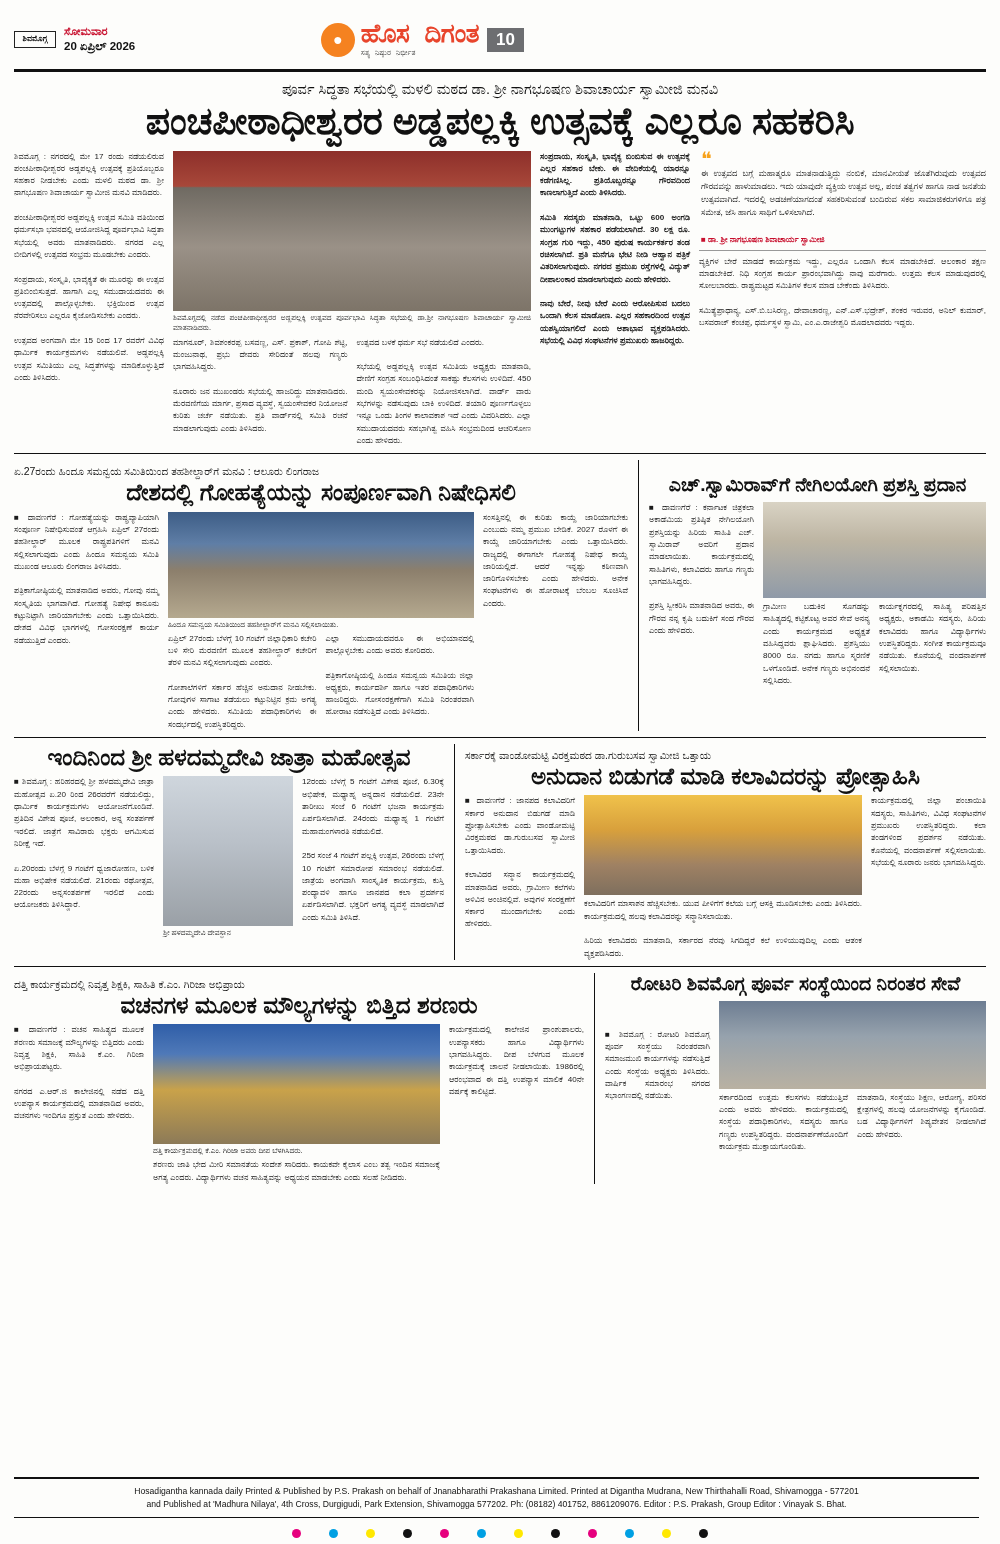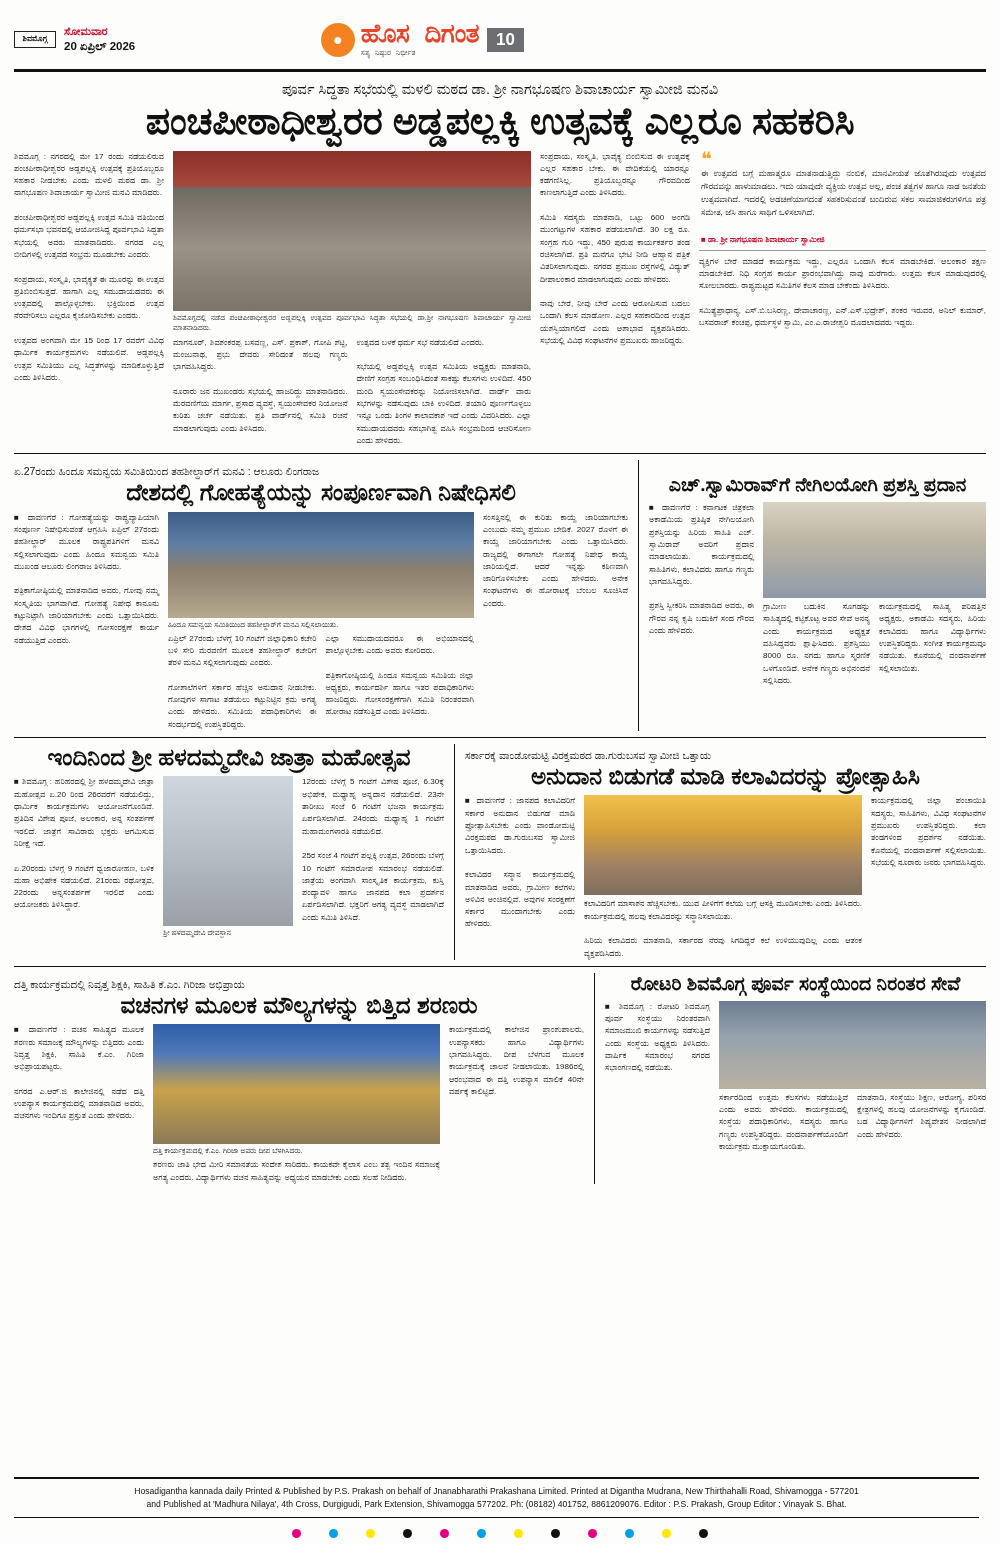--- a/index.html
+++ b/index.html
@@ -135,21 +135,21 @@
 ನೂರಾರು ಜನ ಮುಖಂಡರು ಸಭೆಯಲ್ಲಿ ಹಾಜರಿದ್ದು ಮಾತನಾಡಿದರು. ಮೆರವಣಿಗೆಯ ಮಾರ್ಗ, ಪ್ರಸಾದ ವ್ಯವಸ್ಥೆ, ಸ್ವಯಂಸೇವಕರ ನಿಯೋಜನೆ ಕುರಿತು ಚರ್ಚೆ ನಡೆಯಿತು. ಪ್ರತಿ ವಾರ್ಡ್‌ನಲ್ಲಿ ಸಮಿತಿ ರಚನೆ ಮಾಡಲಾಗುವುದು ಎಂದು ತಿಳಿಸಿದರು.</div>
           </div>
         <div class="col">
             <div class="body-txt" style="white-space:pre-line;">ಉತ್ಸವದ ಬಳಕೆ ಧರ್ಮ ಸಭೆ ನಡೆಯಲಿದೆ ಎಂದರು.
 
 ಸಭೆಯಲ್ಲಿ ಅಡ್ಡಪಲ್ಲಕ್ಕಿ ಉತ್ಸವ ಸಮಿತಿಯ ಅಧ್ಯಕ್ಷರು ಮಾತನಾಡಿ, ದೇಣಿಗೆ ಸಂಗ್ರಹ ಸಂಬಂಧಿಸಿದಂತೆ ಸಾಕಷ್ಟು ಕೆಲಸಗಳು ಉಳಿದಿವೆ. 450 ಮಂದಿ ಸ್ವಯಂಸೇವಕರನ್ನು ನಿಯೋಜಿಸಲಾಗಿದೆ. ವಾರ್ಡ್ ವಾರು ಸಭೆಗಳನ್ನು ನಡೆಸುವುದು ಬಾಕಿ ಉಳಿದಿದೆ. ತಯಾರಿ ಪೂರ್ಣಗೊಳ್ಳಲು ಇನ್ನೂ ಒಂದು ತಿಂಗಳ ಕಾಲಾವಕಾಶ ಇದೆ ಎಂದು ವಿವರಿಸಿದರು. ಎಲ್ಲಾ ಸಮುದಾಯದವರು ಸಹಭಾಗಿತ್ವ ವಹಿಸಿ ಸಂಭ್ರಮದಿಂದ ಆಚರಿಸೋಣ ಎಂದು ಹೇಳಿದರು.</div>
           </div>
       </div>
     </div>
     <div class="col" style="flex:0 0 150px;">
-      <div class="body-txt" style="white-space:pre-line;">ಸಂಪ್ರದಾಯ, ಸಂಸ್ಕೃತಿ, ಭಾವೈಕ್ಯ ಬಿಂಬಿಸುವ ಈ ಉತ್ಸವಕ್ಕೆ ಎಲ್ಲರ ಸಹಕಾರ ಬೇಕು. ಈ ವೇದಿಕೆಯಲ್ಲಿ ಯಾರನ್ನೂ ಕಡೆಗಣಿಸಿಲ್ಲ. ಪ್ರತಿಯೊಬ್ಬರನ್ನೂ ಗೌರವದಿಂದ ಕಾಣಲಾಗುತ್ತಿದೆ ಎಂದು ತಿಳಿಸಿದರು.
+      <div class="body-txt" style="white-space:pre-line;font-weight:bold;">ಸಂಪ್ರದಾಯ, ಸಂಸ್ಕೃತಿ, ಭಾವೈಕ್ಯ ಬಿಂಬಿಸುವ ಈ ಉತ್ಸವಕ್ಕೆ ಎಲ್ಲರ ಸಹಕಾರ ಬೇಕು. ಈ ವೇದಿಕೆಯಲ್ಲಿ ಯಾರನ್ನೂ ಕಡೆಗಣಿಸಿಲ್ಲ. ಪ್ರತಿಯೊಬ್ಬರನ್ನೂ ಗೌರವದಿಂದ ಕಾಣಲಾಗುತ್ತಿದೆ ಎಂದು ತಿಳಿಸಿದರು.
 
 ಸಮಿತಿ ಸದಸ್ಯರು ಮಾತನಾಡಿ, ಒಟ್ಟು 600 ಅಂಗಡಿ ಮುಂಗಟ್ಟುಗಳ ಸಹಕಾರ ಪಡೆಯಲಾಗಿದೆ. 30 ಲಕ್ಷ ರೂ. ಸಂಗ್ರಹ ಗುರಿ ಇದ್ದು, 450 ಪುರುಷ ಕಾರ್ಯಕರ್ತರ ತಂಡ ರಚಿಸಲಾಗಿದೆ. ಪ್ರತಿ ಮನೆಗೂ ಭೇಟಿ ನೀಡಿ ಆಹ್ವಾನ ಪತ್ರಿಕೆ ವಿತರಿಸಲಾಗುವುದು. ನಗರದ ಪ್ರಮುಖ ರಸ್ತೆಗಳಲ್ಲಿ ವಿದ್ಯುತ್ ದೀಪಾಲಂಕಾರ ಮಾಡಲಾಗುವುದು ಎಂದು ಹೇಳಿದರು.
 
 ನಾವು ಬೇರೆ, ನೀವು ಬೇರೆ ಎಂದು ಆರೋಪಿಸುವ ಬದಲು ಒಂದಾಗಿ ಕೆಲಸ ಮಾಡೋಣ. ಎಲ್ಲರ ಸಹಕಾರದಿಂದ ಉತ್ಸವ ಯಶಸ್ವಿಯಾಗಲಿದೆ ಎಂದು ಆಶಾಭಾವ ವ್ಯಕ್ತಪಡಿಸಿದರು. ಸಭೆಯಲ್ಲಿ ವಿವಿಧ ಸಂಘಟನೆಗಳ ಪ್ರಮುಖರು ಹಾಜರಿದ್ದರು.</div>
     </div>
     <div class="col" style="flex:1;">
       <div class="quote-box">
         <div class="quote-icon">❝</div>
         <div class="quote-txt">ಈ ಉತ್ಸವದ ಬಗ್ಗೆ ಮಹಾತ್ಮರೂ ಮಾತನಾಡುತ್ತಿದ್ದು ನಂಬಿಕೆ, ಮಾನವೀಯತೆ ಜೊತೆಗಿರುವುದು ಉತ್ಸವದ ಗೌರವವನ್ನು ಹಾಳುಮಾಡಲು. ಇದು ಯಾವುದೇ ವ್ಯಕ್ತಿಯ ಉತ್ಸವ ಅಲ್ಲ, ಪಂಚ ತತ್ವಗಳ ಹಾಗೂ ನಾಡ ಜನತೆಯ ಉತ್ಸವವಾಗಿದೆ. ಇದರಲ್ಲಿ ಅಡಚಣೆಯಾಗದಂತೆ ಸಹಕರಿಸುವಂತೆ ಬಂದಿರುವ ಸಕಲ ಸಾಮಾಜಿಕರುಗಳಿಗೂ ಪತ್ರ ಸಮೇತ, ಜೆಸಿ ಹಾಗೂ ಸಾಥಿಗೆ ಒಳಿಸಲಾಗಿದೆ.</div>
         <div class="quote-attr">■ ಡಾ. ಶ್ರೀ ನಾಗಭೂಷಣ ಶಿವಾಚಾರ್ಯ ಸ್ವಾಮೀಜಿ</div>
@@ -205,21 +205,21 @@
 
 ಪ್ರಶಸ್ತಿ ಸ್ವೀಕರಿಸಿ ಮಾತನಾಡಿದ ಅವರು, ಈ ಗೌರವ ನನ್ನ ಕೃಷಿ ಬದುಕಿಗೆ ಸಂದ ಗೌರವ ಎಂದು ಹೇಳಿದರು.</div>
         </div>
         <div class="col">
           <div class="photo" style="height:96px;background:linear-gradient(180deg,#d9d3c4 0%,#bdb5a3 40%,#8f9aa8 100%);"></div>
           <div class="cols" style="margin-top:3px;">
             <div class="col">
                 <div class="body-txt" style="white-space:pre-line;">ಗ್ರಾಮೀಣ ಬದುಕಿನ ಸೊಗಡನ್ನು ಸಾಹಿತ್ಯದಲ್ಲಿ ಕಟ್ಟಿಕೊಟ್ಟ ಅವರ ಸೇವೆ ಅನನ್ಯ ಎಂದು ಕಾರ್ಯಕ್ರಮದ ಅಧ್ಯಕ್ಷತೆ ವಹಿಸಿದ್ದವರು ಶ್ಲಾಘಿಸಿದರು. ಪ್ರಶಸ್ತಿಯು 8000 ರೂ. ನಗದು ಹಾಗೂ ಸ್ಮರಣಿಕೆ ಒಳಗೊಂಡಿದೆ. ಅನೇಕ ಗಣ್ಯರು ಅಭಿನಂದನೆ ಸಲ್ಲಿಸಿದರು.</div>
               </div>
             <div class="col">
-                <div class="body-txt" style="white-space:pre-line;">ಕಾರ್ಯಕ್ರಮದಲ್ಲಿ ಸಾಹಿತ್ಯ ಪರಿಷತ್ತಿನ ಅಧ್ಯಕ್ಷರು, ಅಕಾಡೆಮಿ ಸದಸ್ಯರು, ಹಿರಿಯ ಕಲಾವಿದರು ಹಾಗೂ ವಿದ್ಯಾರ್ಥಿಗಳು ಉಪಸ್ಥಿತರಿದ್ದರು. ಸಂಗೀತ ಕಾರ್ಯಕ್ರಮವೂ ನಡೆಯಿತು. ಕೊನೆಯಲ್ಲಿ ವಂದನಾರ್ಪಣೆ ಸಲ್ಲಿಸಲಾಯಿತು.</div>
+                <div class="body-txt" style="white-space:pre-line;">ಕಾರ್ಯಕ್ನಗರದಲ್ಲಿ ಸಾಹಿತ್ಯ ಪರಿಷತ್ತಿನ ಅಧ್ಯಕ್ಷರು, ಅಕಾಡೆಮಿ ಸದಸ್ಯರು, ಹಿರಿಯ ಕಲಾವಿದರು ಹಾಗೂ ವಿದ್ಯಾರ್ಥಿಗಳು ಉಪಸ್ಥಿತರಿದ್ದರು. ಸಂಗೀತ ಕಾರ್ಯಕ್ರಮವೂ ನಡೆಯಿತು. ಕೊನೆಯಲ್ಲಿ ವಂದನಾರ್ಪಣೆ ಸಲ್ಲಿಸಲಾಯಿತು.</div>
               </div>
           </div>
         </div>
       </div>
     </div>
   </div>
 
   <div class="rule"></div>
 
   <div style="display:flex; gap:10px;">
@@ -292,21 +292,21 @@
           <div class="body-txt" style="white-space:pre-line;">ಕಾರ್ಯಕ್ರಮದಲ್ಲಿ ಕಾಲೇಜಿನ ಪ್ರಾಂಶುಪಾಲರು, ಉಪನ್ಯಾಸಕರು ಹಾಗೂ ವಿದ್ಯಾರ್ಥಿಗಳು ಭಾಗವಹಿಸಿದ್ದರು. ದೀಪ ಬೆಳಗುವ ಮೂಲಕ ಕಾರ್ಯಕ್ರಮಕ್ಕೆ ಚಾಲನೆ ನೀಡಲಾಯಿತು. 1986ರಲ್ಲಿ ಆರಂಭವಾದ ಈ ದತ್ತಿ ಉಪನ್ಯಾಸ ಮಾಲಿಕೆ 40ನೇ ವರ್ಷಕ್ಕೆ ಕಾಲಿಟ್ಟಿದೆ.</div>
         </div>
       </div>
     </div>
 
     <div class="divider-v"></div>
 
     <div style="flex:1;">
       <div class="sec-head sec-head-sm">ರೋಟರಿ ಶಿವಮೊಗ್ಗ ಪೂರ್ವ ಸಂಸ್ಥೆಯಿಂದ ನಿರಂತರ ಸೇವೆ</div>
       <div class="cols">
-        <div class="col" style="flex:0 0 105px;">
+        <div class="col" style="flex:0 0 105px;margin-top:28px;">
           <div class="body-txt" style="white-space:pre-line;">■ ಶಿವಮೊಗ್ಗ : ರೋಟರಿ ಶಿವಮೊಗ್ಗ ಪೂರ್ವ ಸಂಸ್ಥೆಯು ನಿರಂತರವಾಗಿ ಸಮಾಜಮುಖಿ ಕಾರ್ಯಗಳನ್ನು ನಡೆಸುತ್ತಿದೆ ಎಂದು ಸಂಸ್ಥೆಯ ಅಧ್ಯಕ್ಷರು ತಿಳಿಸಿದರು. ವಾರ್ಷಿಕ ಸಮಾರಂಭ ನಗರದ ಸಭಾಂಗಣದಲ್ಲಿ ನಡೆಯಿತು.</div>
         </div>
         <div class="col">
           <div class="photo" style="height:88px;background:linear-gradient(180deg,#6d7d92 0%,#96a2ad 40%,#b9b1a2 100%);"></div>
           <div class="cols" style="margin-top:3px;">
             <div class="col">
                 <div class="body-txt" style="white-space:pre-line;">ಸರ್ಕಾರದಿಂದ ಉತ್ತಮ ಕೆಲಸಗಳು ನಡೆಯುತ್ತಿವೆ ಎಂದು ಅವರು ಹೇಳಿದರು. ಕಾರ್ಯಕ್ರಮದಲ್ಲಿ ಸಂಸ್ಥೆಯ ಪದಾಧಿಕಾರಿಗಳು, ಸದಸ್ಯರು ಹಾಗೂ ಗಣ್ಯರು ಉಪಸ್ಥಿತರಿದ್ದರು. ವಂದನಾರ್ಪಣೆಯೊಂದಿಗೆ ಕಾರ್ಯಕ್ರಮ ಮುಕ್ತಾಯಗೊಂಡಿತು.</div>
               </div>
             <div class="col">
                 <div class="body-txt" style="white-space:pre-line;">ಮಾತನಾಡಿ, ಸಂಸ್ಥೆಯು ಶಿಕ್ಷಣ, ಆರೋಗ್ಯ, ಪರಿಸರ ಕ್ಷೇತ್ರಗಳಲ್ಲಿ ಹಲವು ಯೋಜನೆಗಳನ್ನು ಕೈಗೊಂಡಿದೆ. ಬಡ ವಿದ್ಯಾರ್ಥಿಗಳಿಗೆ ಶಿಷ್ಯವೇತನ ನೀಡಲಾಗಿದೆ ಎಂದು ಹೇಳಿದರು.</div>

